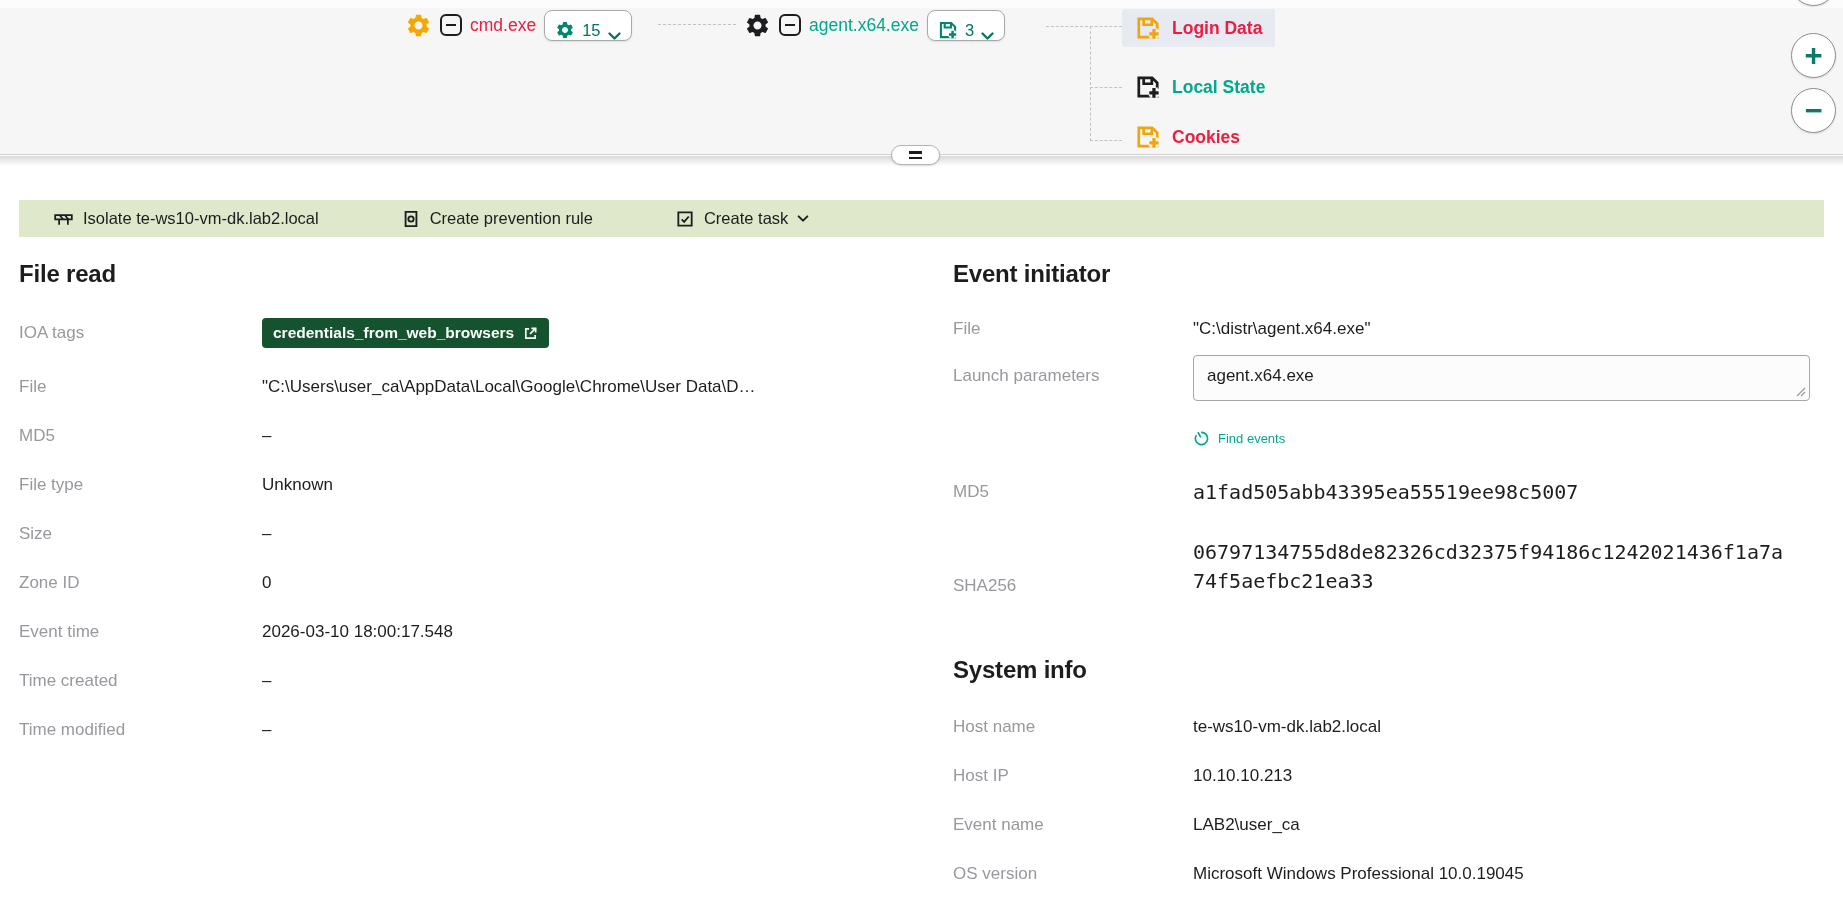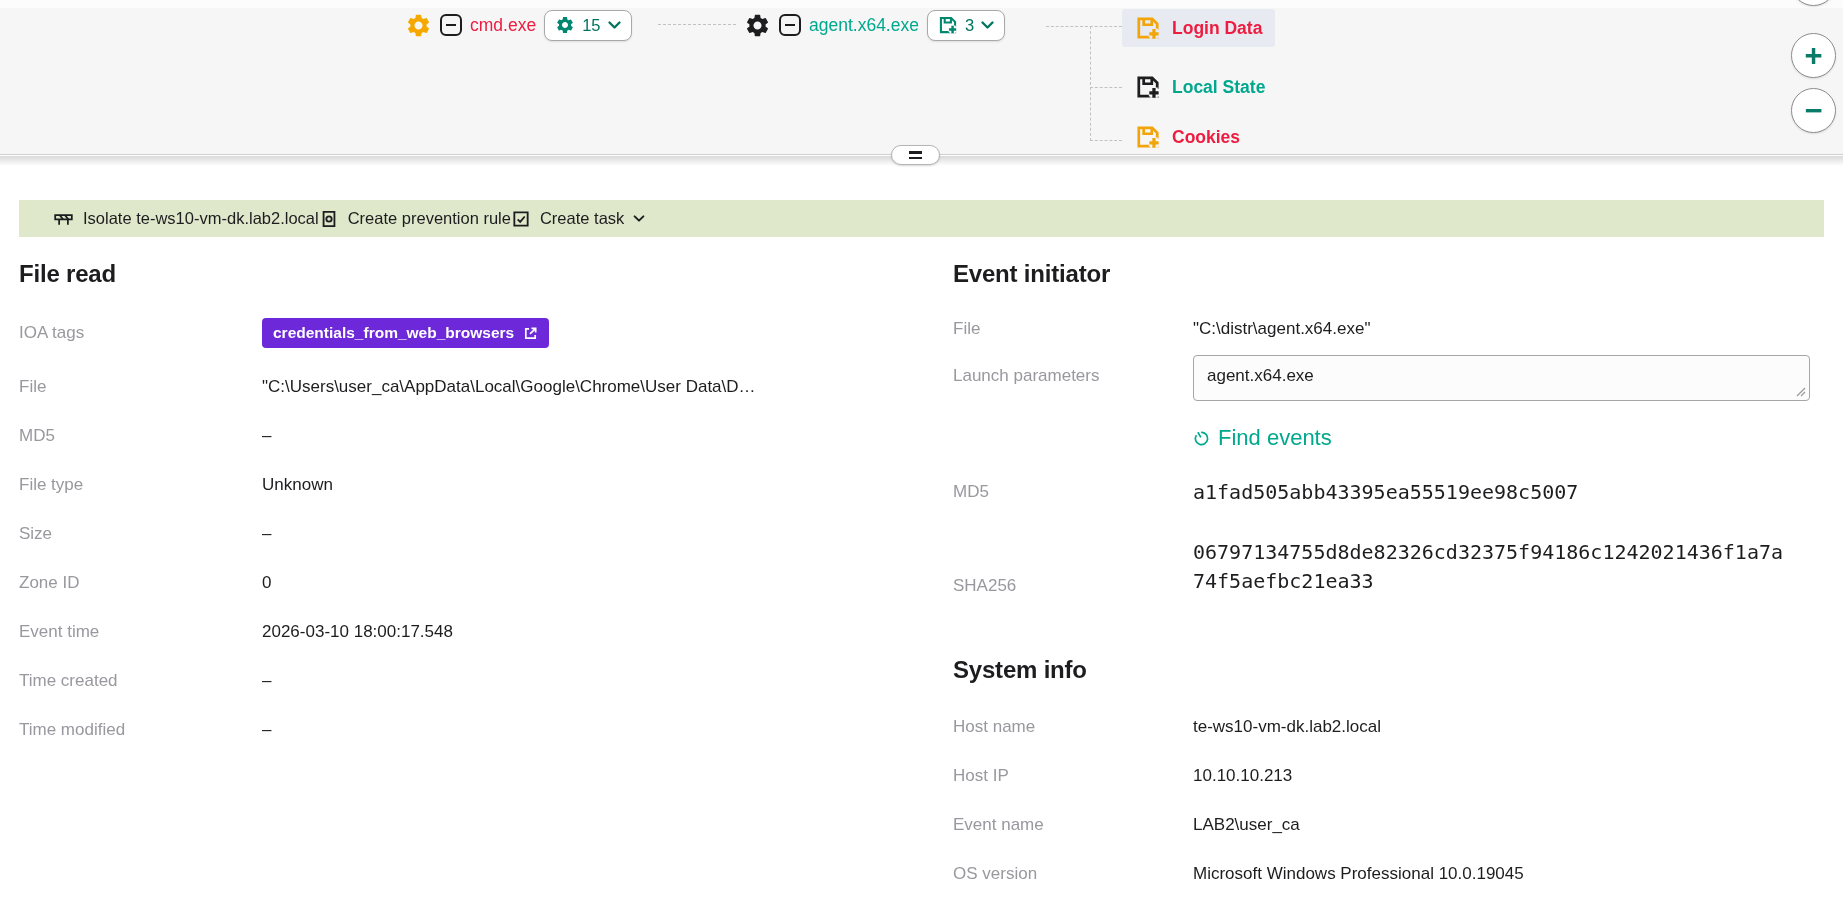--- a/index.html
+++ b/index.html
@@ -24,21 +24,21 @@
 
   .gear-lg { width:27px; height:27px; flex:0 0 auto; }
   .gear-orange { color:#f5a800; }
   .gear-black  { color:#1d1d1f; }
 
   .collapse-box { width:22px; height:22px; border:2.4px solid #1d1d1f; border-radius:6px;
     background:transparent; display:flex; align-items:center; justify-content:center;
     padding:0; cursor:pointer; flex:0 0 auto; }
   .collapse-box .hbar { width:10px; height:2.4px; background:#1d1d1f; }
 
-  .count-btn { display:flex; align-items:center; gap:7px; height:31px; padding:0 10px;
+  .count-btn { display:flex; align-items:flex-end; gap:7px; height:31px; padding:0 10px;
     background:#fff; border:1px solid #a9a9a9; border-radius:8px;
     box-shadow:0 1px 2px rgba(0,0,0,.10); font-size:16.5px; color:#00755f;
     cursor:pointer; --knock:#fff; }
   .count-btn .gear-sm { width:20px; height:20px; color:#00876f; }
   .count-btn .floppy-sm { width:20px; height:20px; color:#00876f; }
   .chev { color:#00755f; }
 
   .dash-h { position:absolute; height:0; border-top:1.6px dashed #c2c2c2; }
   .dash-v { position:absolute; width:0; border-left:1.6px dashed #c2c2c2; }
 
@@ -58,54 +58,54 @@
   .zoom-partial { top:-39px; cursor:default; }
 
   .splitter { position:absolute; left:891px; top:145px; width:49px; height:20px; z-index:6;
     background:#fff; border:1px solid #b5b5b5; border-radius:10px;
     display:flex; flex-direction:column; gap:3px; align-items:center; justify-content:center;
     box-shadow:0 1px 2px rgba(0,0,0,.15); cursor:row-resize; }
   .splitter .bar { width:13px; height:2.4px; background:#1d1d1f; }
 
   
   .toolbar { position:absolute; left:19px; top:200px; width:1805px; height:37px;
-    background:#dfe8cb; display:flex; align-items:center; padding-left:34px; }
+    background:#dfe8cb; display:flex; align-items:center; padding-left:34px; gap:82px; }
   .tb-item { display:flex; align-items:center; gap:9px; font-size:16.5px; color:#1d1d1f;
     background:none; border:none; padding:0; font-family:inherit; cursor:pointer; white-space:nowrap; }
   .tb-item svg { flex:0 0 auto; }
 
   
   .col { position:absolute; top:246px; }
   .col-left  { left:19px;  width:905px; }
   .col-right { left:953px; width:882px; }
 
   .section-title { font-size:24px; font-weight:700; margin:14px 0 16px 0; letter-spacing:-0.2px; color:#1d1d1f; }
 
   .kv { display:flex; align-items:center; height:49px; font-size:17px; }
   .kv .lbl { flex:0 0 243px; color:#98989e; }
   .col-right .kv .lbl { flex-basis:240px; }
   .kv .val { color:#1d1d1f; }
   .link { color:#00a88e; text-decoration:none; cursor:pointer; }
   .mono { font-family:"DejaVu Sans Mono", monospace; font-size:20px; color:#00a88e; }
 
   .kv-ioa { height:58px; }
-  .badge { display:inline-flex; align-items:center; gap:9px; background:#6d28d9; color:#fff;
+  .badge { display:inline-flex; align-items:center; gap:9px; background:#14532d; color:#fff;
     font-weight:700; font-size:15.5px; padding:6px 11px; border-radius:4px; border:none;
     font-family:inherit; cursor:pointer; }
 
   .kv-launch { align-items:flex-start; height:66px; margin-top:2px; }
   .kv-launch .lbl { padding-top:11px; }
   .ta-wrap { position:relative; width:617px; }
   .ta-wrap textarea { width:100%; height:46px; border:1px solid #a6a6a6; border-radius:4px;
     padding:10px 13px; font-family:"Liberation Sans", sans-serif; font-size:17px; color:#1d1d1f;
     background:#fcfcfc; resize:none; outline:none; }
   .resize-corner { position:absolute; right:4px; bottom:9px; pointer-events:none; }
 
   .find-row { margin-left:240px; height:34px; display:flex; align-items:center; gap:8px;
-    font-size:22px; background:none; border:none; padding:0; font-family:inherit; cursor:pointer; }
+    font-size:13px; background:none; border:none; padding:0; font-family:inherit; cursor:pointer; }
 
   .kv-md5 { margin-top:12px; }
   .kv-sha { align-items:flex-end; height:80px; padding-top:12px; }
   .sha-val { width:600px; word-break:break-all; line-height:29px; }
 
   .sysinfo-title { margin-top:60px; margin-bottom:18px; }
 </style>
 </head>
 <body>
 

